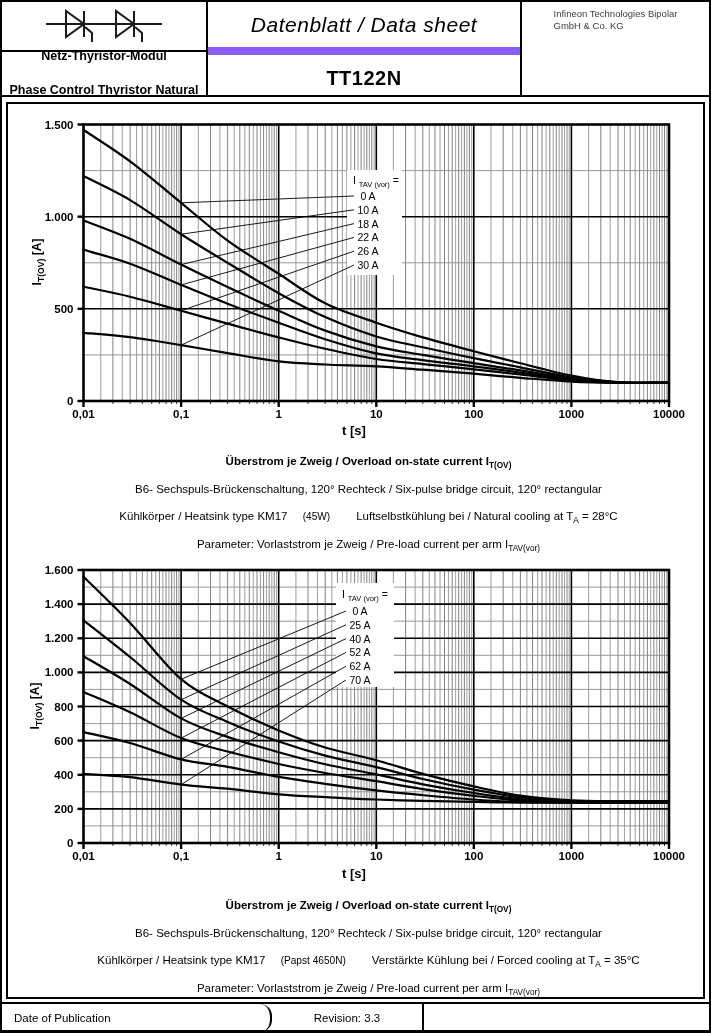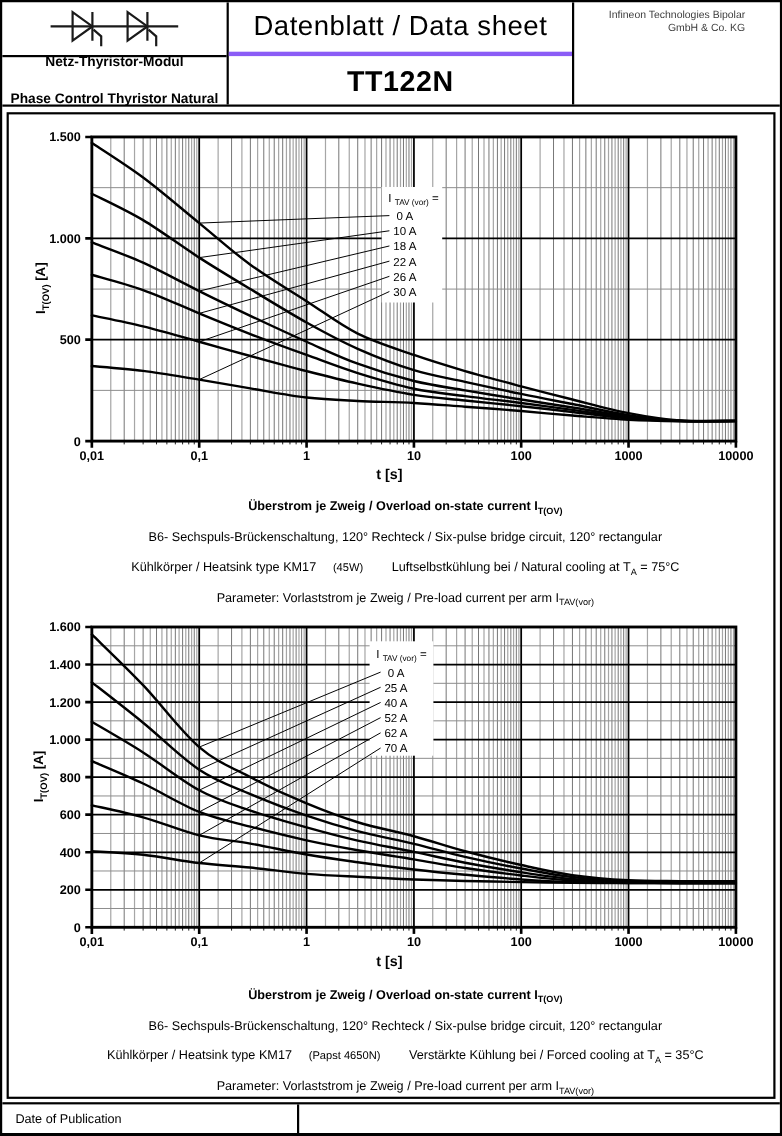--- a/index.html
+++ b/index.html
@@ -10,43 +10,43 @@
   }
   
   #header{position:absolute; left:0; top:0; width:707px; height:93px; border-bottom:2px solid #000; display:flex;}
   .hcell{position:relative; height:100%; box-sizing:border-box;}
   #hcell-left{width:206px; border-right:2px solid #000;}
   #hcell-center{width:314px; border-right:2px solid #000;}
   #hcell-right{flex:1;}
   #hcell-left .h-top{height:48px; border-bottom:2px solid #000; display:flex; align-items:center; justify-content:center;}
   #hcell-left .h-bot{height:43px; display:flex; flex-direction:column; align-items:center; justify-content:center;
      font-weight:bold; font-size:12.5px; line-height:15px;gap:19px;}
-  #hcell-center .h-top{height:45px; border-bottom:4px solid #8b5cf6; display:flex; align-items:center; justify-content:center;
-     font-size:25px; letter-spacing:0.5px;}
-  #hcell-center .h-bot{height:46px; display:flex; align-items:center; justify-content:center; font-size:26px; font-weight:bold; letter-spacing:0.5px;}
+  #hcell-center .h-top{height:45px; border-bottom:8px solid #8b5cf6; display:flex; align-items:center; justify-content:center;
+     font-size:21px; letter-spacing:0.5px;font-style:italic;}
+  #hcell-center .h-bot{height:46px; display:flex; align-items:center; justify-content:center; font-size:20px; font-weight:bold; letter-spacing:0.5px;}
   #hcell-right{display:flex; flex-direction:column; align-items:center; justify-content:space-between; padding:6px 0 8px 0;}
-  .company{font-size:9.5px; color:#3d3d3d; text-align:right; line-height:12px;}
+  .company{font-size:9.5px; color:#3d3d3d; text-align:left; line-height:12px;}
   
   #content-box{position:absolute; left:4px; top:100px; width:699px; height:897px; border:2px solid #000; box-sizing:border-box;}
   
   #charts-layer{position:absolute; left:0; top:0; width:711px; height:1033px; pointer-events:none;}
   
   .ytitle{position:absolute; width:140px; height:16px; text-align:center; font-weight:bold; font-size:12px;
     transform:rotate(-90deg); white-space:nowrap;}
   
   .caps{position:absolute; left:17px; width:699px; text-align:center; font-size:11.5px;}
   .cap-line{height:27.5px; line-height:27.5px; white-space:nowrap;}
   .cap-line:first-child{font-weight:bold;}
   .sub{vertical-align:sub; font-size:0.72em;}
   .small{font-size:0.88em;margin-left:12px;}
   .gap{display:inline-block; width:26px;}
   
   #footer{position:absolute; left:0; top:1000px; width:707px; height:28px; border-top:2px solid #000; display:flex; font-size:11.5px;}
   .fcell{box-sizing:border-box; height:100%; display:flex; align-items:center;}
-  #fcell-date{width:270px; border-right:2px solid #000; padding-left:12px;}
+  #fcell-date{width:270px; border-right:2px solid #000; padding-left:12px;border-radius:12px;}
   #fcell-date .dval{margin-left:14px;margin-top:38px;}
   #fcell-rev{width:152px; border-right:2px solid #000; justify-content:center;}
   #fcell-pagelabel{width:218px; border-right:2px solid #000; justify-content:flex-end; padding-right:10px;}
   #fcell-pagenum{flex:1; justify-content:center;margin-top:40px;}
 </style>
 </head>
 <body>
 
 <div id="page">
 
@@ -548,32 +548,33 @@
         <text x="352" y="876" text-anchor="middle" font-weight="bold" font-size="13" font-family="Liberation Sans, sans-serif">t [s]</text>
       </g>
   </svg>
 
   <div class="ytitle" style="left:-34px; top:252px;"><span>I</span><span class="sub">T(OV)</span><span> [A]</span></div>
   <div class="ytitle" style="left:-36px; top:696px;"><span>I</span><span class="sub">T(OV)</span><span> [A]</span></div>
 
   <div class="caps" style="top:446px;">
     <div class="cap-line"><span>Überstrom je Zweig / Overload on-state current I</span><span class="sub">T(OV)</span></div>
     <div class="cap-line"><span>B6- Sechspuls-Brückenschaltung, 120° Rechteck / Six-pulse bridge circuit, 120° rectangular</span></div>
-    <div class="cap-line"><span>Kühlkörper / Heatsink type KM17 </span><span class="small">(45W)</span><span class="gap"></span><span>Luftselbstkühlung bei / Natural cooling at T</span><span class="sub">A</span><span> = 75°C</span></div>
+    <div class="cap-line"><span>Kühlkörper / Heatsink type KM17 </span><span class="small">(45W)</span><span class="gap"></span><span>Luftselbstkühlung bei / Natural cooling at T</span><span class="sub">A</span><span> = 28°C</span></div>
     <div class="cap-line"><span>Parameter: Vorlaststrom je Zweig / Pre-load current per arm I</span><span class="sub">TAV(vor)</span></div>
   </div>
 
   <div class="caps" style="top:890px;">
     <div class="cap-line"><span>Überstrom je Zweig / Overload on-state current I</span><span class="sub">T(OV)</span></div>
     <div class="cap-line"><span>B6- Sechspuls-Brückenschaltung, 120° Rechteck / Six-pulse bridge circuit, 120° rectangular</span></div>
     <div class="cap-line"><span>Kühlkörper / Heatsink type KM17 </span><span class="small">(Papst 4650N)</span><span class="gap"></span><span>Verstärkte Kühlung bei / Forced cooling at T</span><span class="sub">A</span><span> = 35°C</span></div>
     <div class="cap-line"><span>Parameter: Vorlaststrom je Zweig / Pre-load current per arm I</span><span class="sub">TAV(vor)</span></div>
   </div>
 
   <div id="footer">
     <div class="fcell" id="fcell-date">
       <span>Date of Publication</span>
       <span class="dval">2017-08-17</span>
     </div>
+    <div class="fcell" id="fcell-rev">Revision: 3.3</div>
     <div class="fcell" id="fcell-pagenum">12/13</div>
   </div>
 
 </div>
 
 </body></html>

